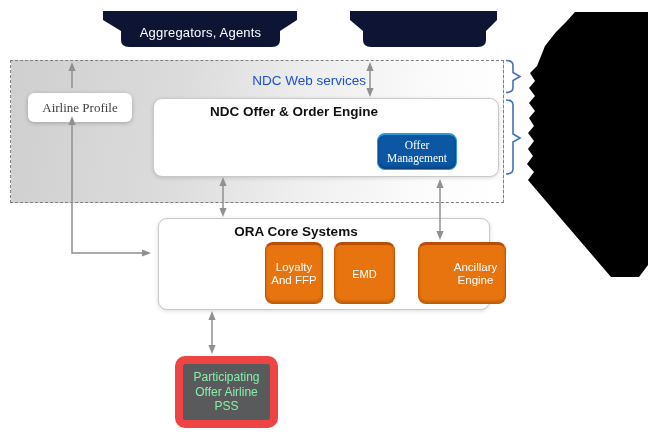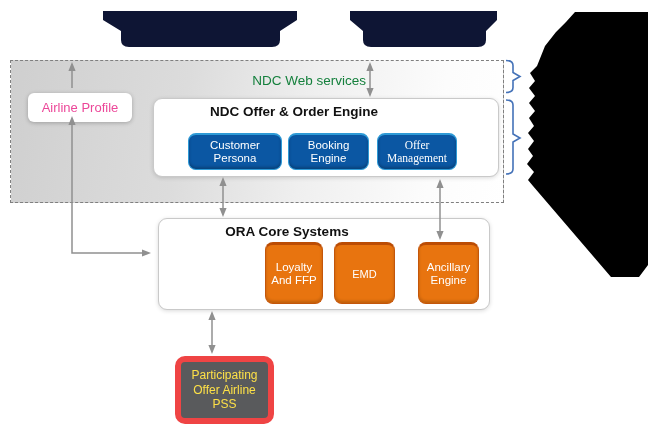--- a/index.html
+++ b/index.html
@@ -20,81 +20,80 @@
     text-align:center;letter-spacing:.2px;
   }
   .white-card{
     z-index:3;background:#ffffff;border:1px solid #c9c9c9;border-radius:9px;
     box-shadow:0 1px 4px rgba(0,0,0,0.15);
   }
   #airline-profile{
     z-index:3;left:28px;top:93px;width:104px;height:29px;background:#fff;border-radius:6px;
     box-shadow:0 1px 4px rgba(0,0,0,0.25);
     display:flex;align-items:center;justify-content:center;
-    font-size:13px;color:#ec4899;
+    font-size:13px;color:#404040;font-family:Liberation Serif, serif;
   }
   #ndc-web-services{
     z-index:3;left:200px;top:71px;width:166px;height:18px;
-    font-size:13.5px;color:#15803d;display:flex;align-items:center;justify-content:flex-end;
+    font-size:13.5px;color:#1d4ed8;display:flex;align-items:center;justify-content:flex-end;
   }
   .box-title{
     position:absolute;text-align:center;font-weight:bold;font-size:13.5px;color:#111;
   }
   .module{
     position:absolute;display:flex;align-items:center;justify-content:center;text-align:center;
     color:#ffffff;border-radius:8px;line-height:1.15;
   }
   .module.blue{
     z-index:4;font-size:11.5px;background:#0b57a3;
     border:1.5px solid #2e9ad6;border-top-width:2px;
     box-shadow:inset 0 -2px 3px rgba(0,0,0,0.25);
   }
   .module.orange{
     z-index:4;font-size:11.5px;background:#e8740f;
     border:1px solid #c4560a;border-top:3px solid #bb4c04;
     box-shadow:inset 0 -2px 3px rgba(0,0,0,0.18);
   }
   #participating{
     z-index:3;left:175px;top:356px;width:87px;height:56px;background:#595a5c;
-    border:6px solid #ef4444;border-radius:10px;
+    border:8px solid #ef4444;border-radius:10px;
     display:flex;align-items:center;justify-content:center;text-align:center;
-    color:#fde047;font-size:12px;line-height:1.2;
+    color:#86efac;font-size:12px;line-height:1.2;
   }
   #overlay{z-index:6;pointer-events:none;}
 </style>
 </head>
 <body>
 
 <div id="canvas">
 
   <svg class="layer" id="shape-layer" viewBox="0 0 665 441">
     <path fill="#0e1534" d="M103,11 H297 V20 L280,31 V40 Q280,47 272,47 H129 Q121,47 121,40 V31 L103,20 Z"></path>
     <path fill="#0e1534" d="M350,11 H497 V20 L486,31 V40 Q486,47 478,47 H371 Q363,47 363,40 V31 L350,20 Z"></path>
     <polygon fill="#000000" points="575,12 648,12 648,265 639,277 611,277 533,186 528,180 534,172 527,164 533,156 528,149 534,141 528,133 534,126 529,118 535,111 529,103 535,96 529,88 535,81 530,73 537,66 545,46 556,32 566,22"></polygon>
   </svg>
 
   <div class="abs" id="band"></div>
 
+  <div class="abs banner-label" style="left:121px;top:18px;width:159px;height:28px;">Aggregators, Agents</div>
 
   <div class="abs" id="ndc-web-services">NDC Web services</div>
   <div class="abs" id="airline-profile">Airline Profile</div>
 
   <div class="abs white-card" style="left:153px;top:98px;width:344px;height:77px;">
     <div class="box-title" style="left:0;top:5px;width:280px;">NDC Offer &amp; Order Engine</div>
   </div>
-  <div class="module blue" style="left:188px;top:133px;width:92px;height:34px;">Customer Persona</div>
-  <div class="module blue" style="left:288px;top:133px;width:79px;height:34px;">Booking Engine</div>
   <div class="module blue" style="left:377px;top:133px;width:78px;height:34px;font-family:Liberation Serif, serif;">Offer Management</div>
 
   <div class="abs white-card" style="left:158px;top:218px;width:330px;height:90px;">
-    <div class="box-title" style="left:8px;top:5px;width:240px;">ORA Core Systems</div>
+    <div class="box-title" style="left:17px;top:5px;width:240px;">ORA Core Systems</div>
   </div>
   <div class="module orange" style="left:265px;top:242px;width:56px;height:58px;">Loyalty And FFP</div>
   <div class="module orange" style="left:334px;top:242px;width:59px;height:58px;font-size:11px;">EMD</div>
-  <div class="module orange" style="left:418px;top:242px;width:59px;height:58px;">Ancillary Engine</div>
+  <div class="module orange" style="left:418px;top:242px;width:59px;height:58px;padding-left:27px;">Ancillary Engine</div>
 
   <div class="abs" id="participating">Participating Offer Airline PSS</div>
 
   <svg class="layer" id="overlay" viewBox="0 0 665 441">
     <g stroke="#909090" stroke-width="1.5" fill="none">
       <line x1="72" y1="88" x2="72" y2="70"></line>
       <path d="M72,124 V253 H142"></path>
       <line x1="370" y1="70" x2="370" y2="90"></line>
       <line x1="223" y1="184" x2="223" y2="210"></line>
       <line x1="440" y1="186" x2="440" y2="233"></line>

